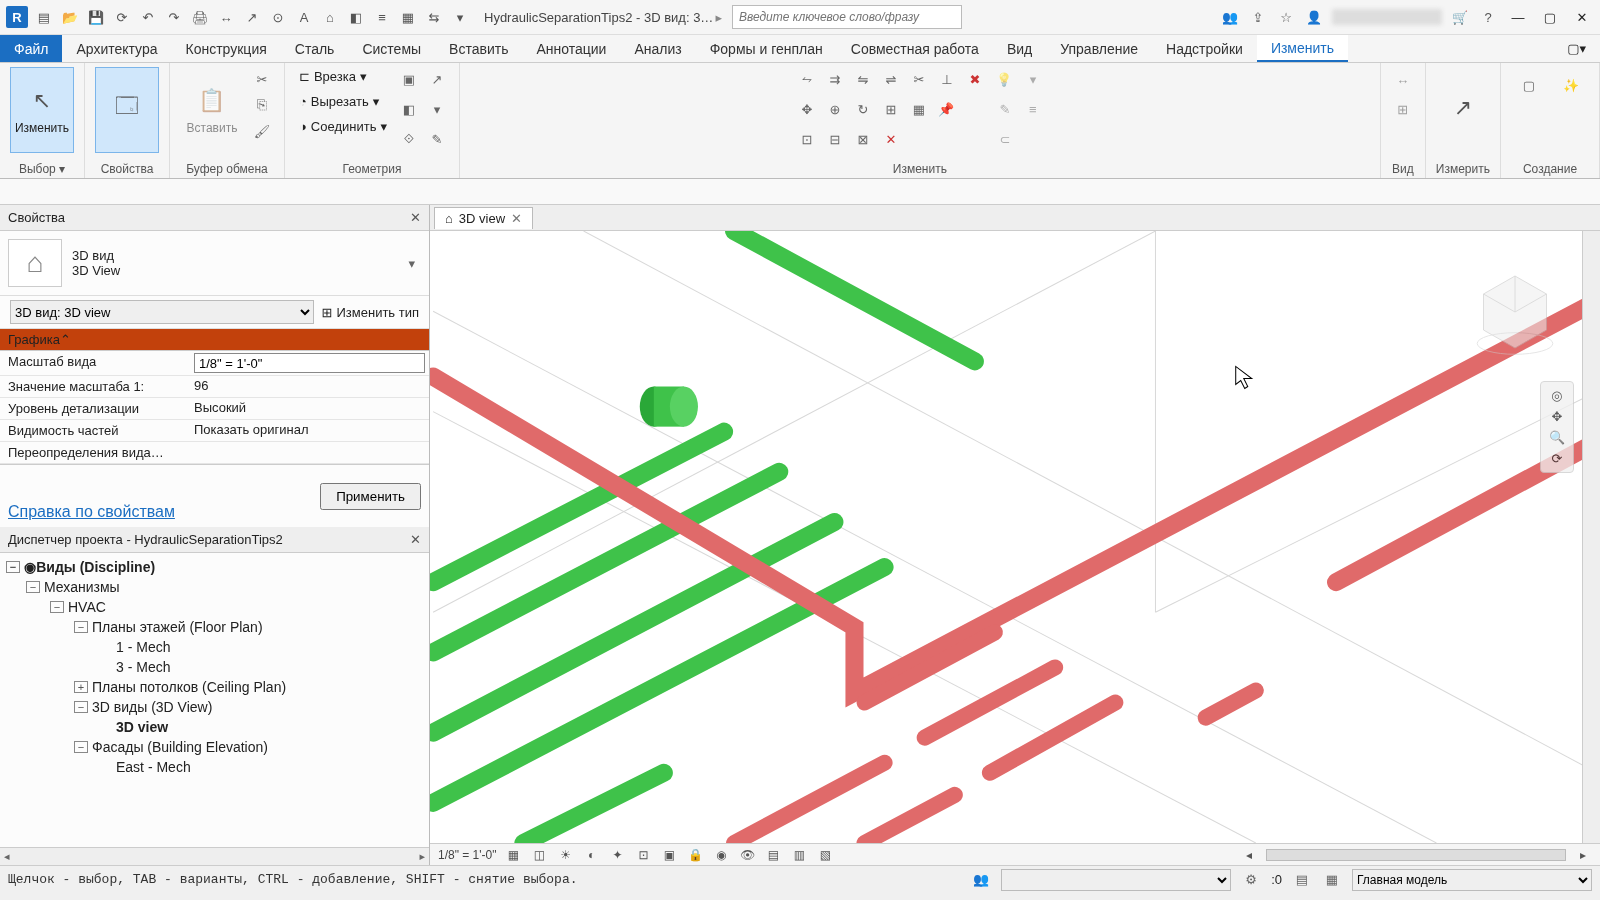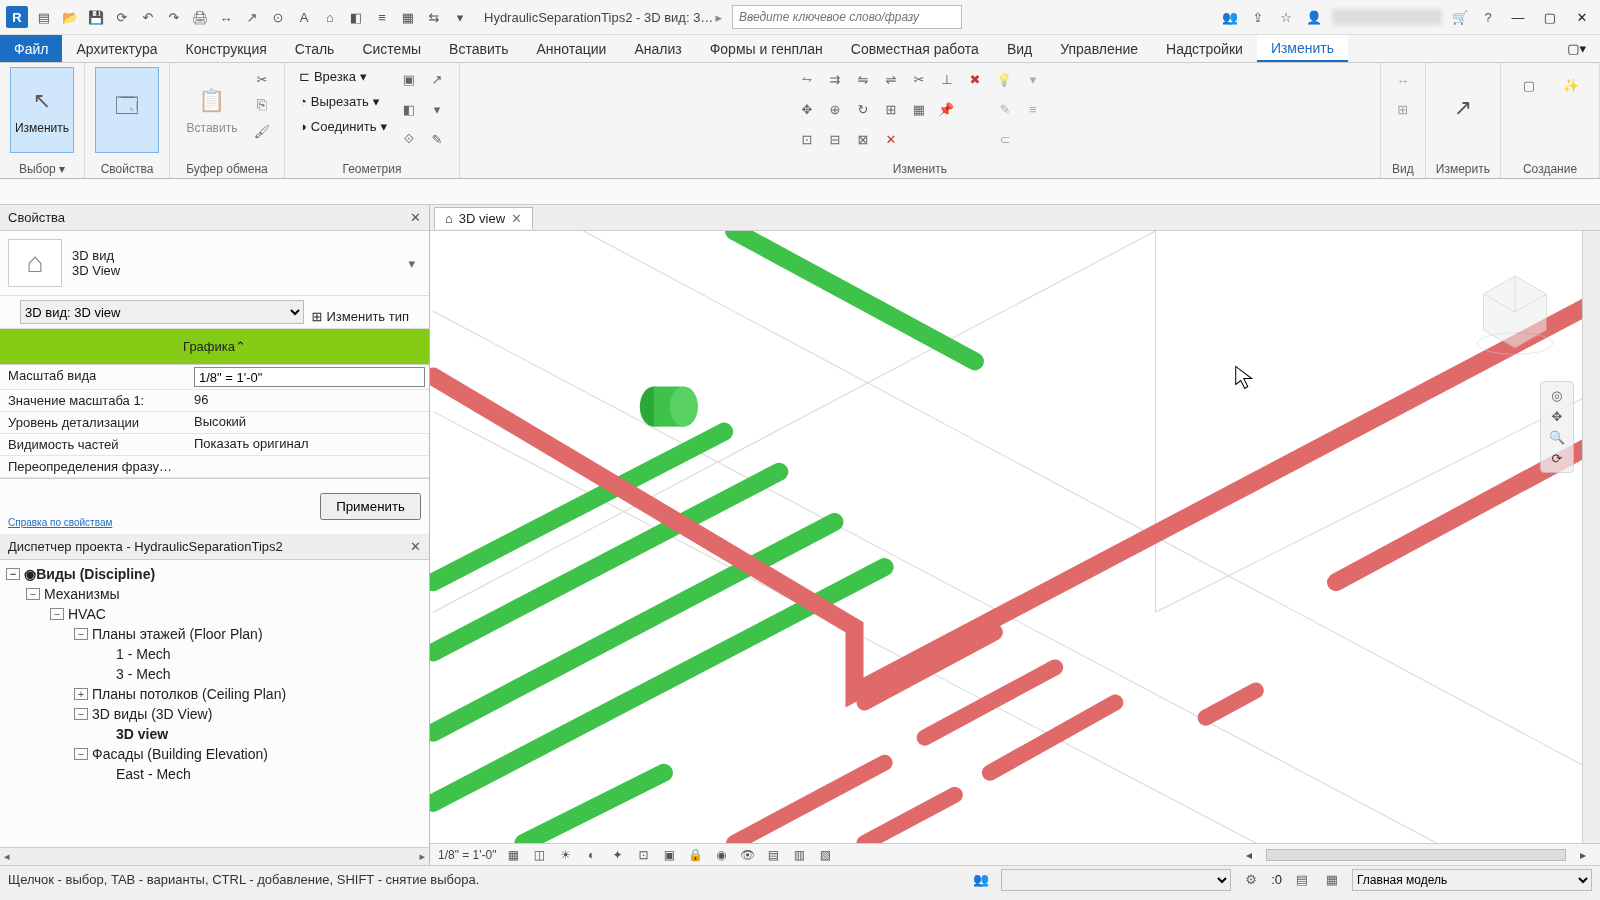--- a/index.html
+++ b/index.html
@@ -44,31 +44,31 @@
 .main { display: flex; height: 660px; }
 .left-col { width: 430px; display: flex; flex-direction: column; border-right: 1px solid #bbb; background: #fcfcfc; }
 
 
 .panel-header { height: 26px; background: #eee; border-bottom: 1px solid #ccc; display: flex; align-items: center; padding: 0 8px; font-size: 13px; position: relative; }
 .panel-header .close { margin-left: auto; cursor: pointer; color: #555; }
 .type-selector { display: flex; align-items: center; padding: 8px; border-bottom: 1px solid #ddd; }
 .type-selector .thumb { width: 54px; height: 48px; border: 1px solid #ccc; margin-right: 10px; display: flex; align-items: center; justify-content: center; font-size: 28px; color: #888; background: #fff; }
 .type-selector .names { flex: 1; }
 .type-selector .dd { color: #666; padding: 0 6px; cursor: pointer; }
-.instance-row { display: flex; align-items: flex-end; padding: 4px 20px; border-bottom: 1px solid #ddd; }
+.instance-row { display: flex; align-items: center; padding: 4px 10px; border-bottom: 1px solid #ddd; }
 .instance-row select { flex: 1; height: 24px; border: 1px solid #bbb; font-size: 13px; }
 .instance-row .edit-type { margin-left: 8px; font-size: 13px; cursor: pointer; display: flex; align-items: center; gap: 4px; }
-.prop-group-head { background: #84cc16; padding: 10px 8px; font-size: 13px; border-bottom: 1px solid #ccc; display: flex; justify-content: center; }
+.prop-group-head { background: #c2410c; padding: 3px 8px; font-size: 13px; border-bottom: 1px solid #ccc; display: flex; justify-content: flex-start; }
 .prop-row { display: flex; border-bottom: 1px solid #e5e5e5; font-size: 13px; }
 .prop-row .k { width: 190px; padding: 3px 8px; }
 .prop-row .v { flex: 1; padding: 2px 4px; }
 .prop-row .v input { width: 100%; border: 1px solid #888; height: 20px; padding: 0 4px; font-size: 13px; }
 .prop-row .v.btn button { width: 100%; height: 22px; font-size: 12px; }
 .prop-footer { display: flex; align-items: center; padding: 6px 8px; border-top: 1px solid #ccc; }
-.prop-footer a { color: #1b6ec2; font-size: 10px; margin-top: 32px; }
+.prop-footer a { color: #1b6ec2; font-size: 16px; margin-top: 32px; }
 .prop-footer button { margin-left: auto; padding: 4px 14px; }
 
 
 .browser { flex: 1; overflow: auto; font-size: 14px; position: relative; }
 .tree { padding: 4px 0 4px 2px; }
 .tree-row { display: flex; align-items: center; padding: 2px 4px; cursor: pointer; white-space: nowrap; }
 .tree-row .tw { width: 14px; text-align: center; color: #555; font-size: 11px; border: 1px solid #888; height: 12px; line-height: 10px; margin-right: 4px; }
 .tree-row .tw.none { border: none; }
 .tree-row.bold { font-weight: bold; }
 .indent-1 { padding-left: 24px; }
@@ -87,21 +87,21 @@
 .view-controls { height: 22px; background: #f5f5f5; border-top: 1px solid #ccc; display: flex; align-items: center; gap: 8px; padding: 0 8px; font-size: 12px; color: #444; }
 .view-controls .ico { width: 18px; height: 18px; display: flex; align-items: center; justify-content: center; cursor: pointer; color: #555; }
 .vscroll { position: absolute; right: 0; top: 26px; bottom: 22px; width: 18px; background: #eee; border-left: 1px solid #ccc; }
 
 
 .navcube { position: absolute; top: 36px; right: 40px; width: 90px; height: 90px; opacity: 0.55; }
 .navbar-tools { position: absolute; top: 150px; right: 26px; width: 34px; background: #f0f0f0; border: 1px solid #ccc; border-radius: 4px; display: flex; flex-direction: column; align-items: center; gap: 6px; padding: 6px 0; opacity: 0.75; }
 
 
 .statusbar { height: 28px; background: #f0f0f0; border-top: 1px solid #ccc; display: flex; align-items: center; padding: 0 8px; font-size: 13px; gap: 10px; }
-.statusbar .hint { color: #333; }
+.statusbar .hint { color: #333; font-family: Liberation Mono, monospace; }
 .statusbar .sb-ico { width: 20px; height: 20px; display: flex; align-items: center; justify-content: center; color: #666; }
 .statusbar select { height: 22px; border: 1px solid #bbb; font-size: 12px; }
 .statusbar .spacer { flex: 1; }
 </style>
 </head>
 <body>
 
 <div class="titlebar">
   <div class="logo">R</div>
   <div class="qat">
@@ -329,21 +329,21 @@
         </div>
         <div class="prop-row">
           <div class="k">Уровень детализации</div>
           <div class="v">Высокий</div>
         </div>
         <div class="prop-row">
           <div class="k">Видимость частей</div>
           <div class="v">Показать оригинал</div>
         </div>
         <div class="prop-row">
-          <div class="k">Переопределения фразу…</div>
+          <div class="k">Переопределения вида…</div>
         </div>
       </div>
     <div class="prop-footer">
       <a href="#">Справка по свойствам</a>
       <button>Применить</button>
     </div>
 
     <div class="panel-header">
       <span>Диспетчер проекта - HydraulicSeparationTips2</span>
       <span class="close">✕</span>

